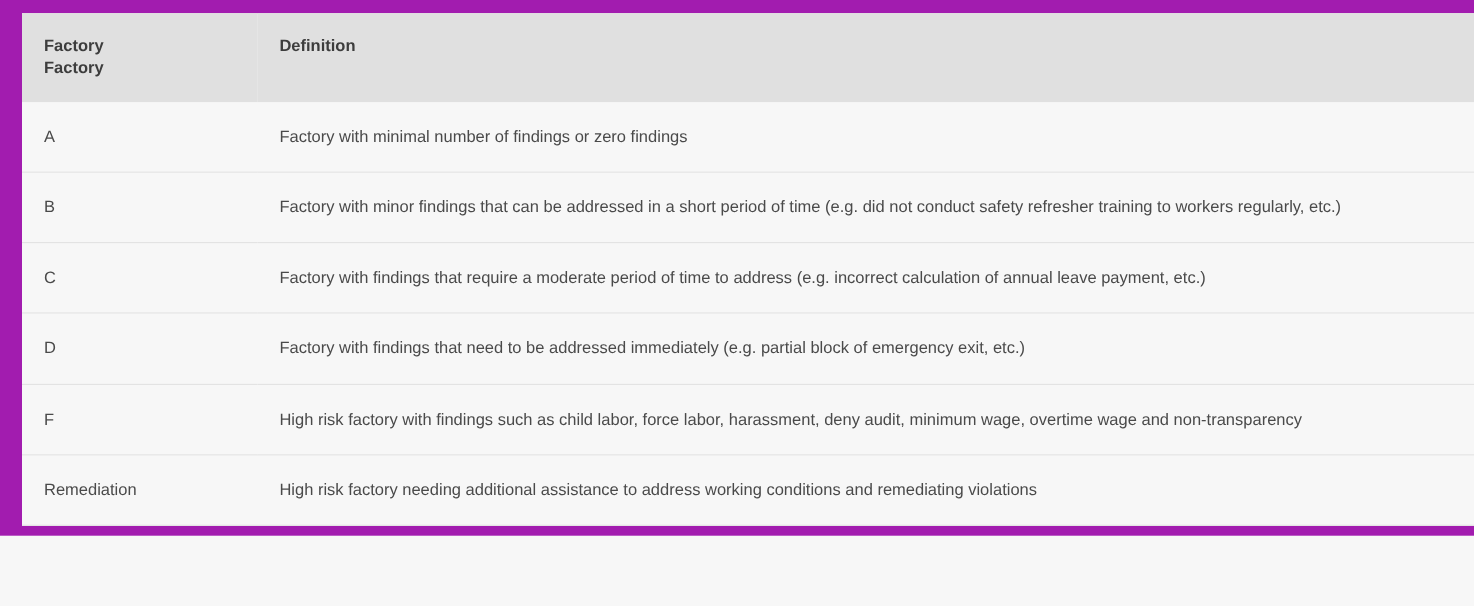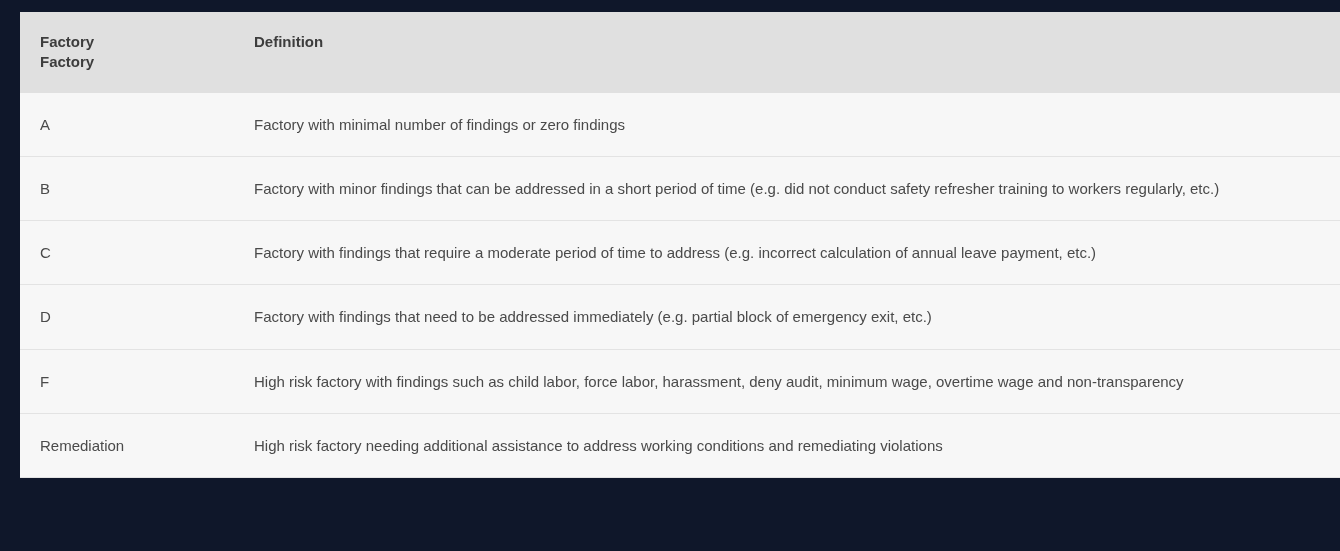--- a/index.html
+++ b/index.html
@@ -9,22 +9,22 @@
     width: 1340px;
     height: 551px;
     overflow: hidden;
   }
   body {
     font-family: "Liberation Sans", sans-serif;
     color: #3d3d3d;
   }
   .page {
     width: 1340px;
-    height: 551px;
-    background: #0f172a;
+    height: 487px;
+    background: #a21caf;
     box-sizing: border-box;
     padding: 12px 28px 0 20px;
   }
   table.rating-table {
     width: 1292px;
     border-collapse: collapse;
     table-layout: fixed;
     background: #f7f7f7;
   }
   table.rating-table thead tr {

